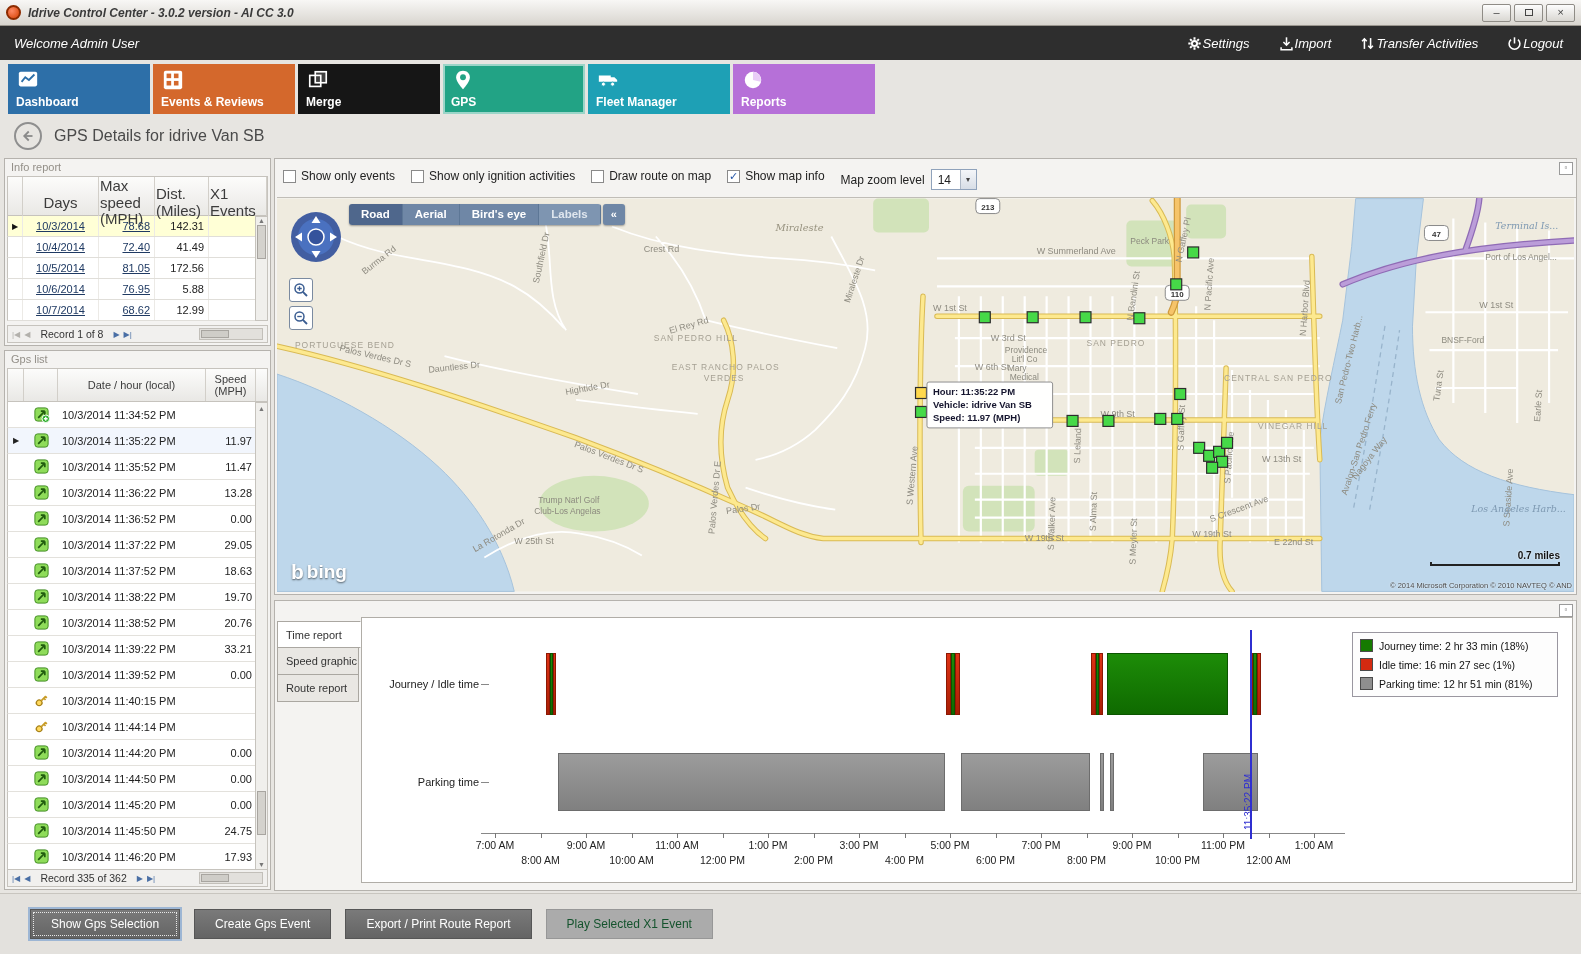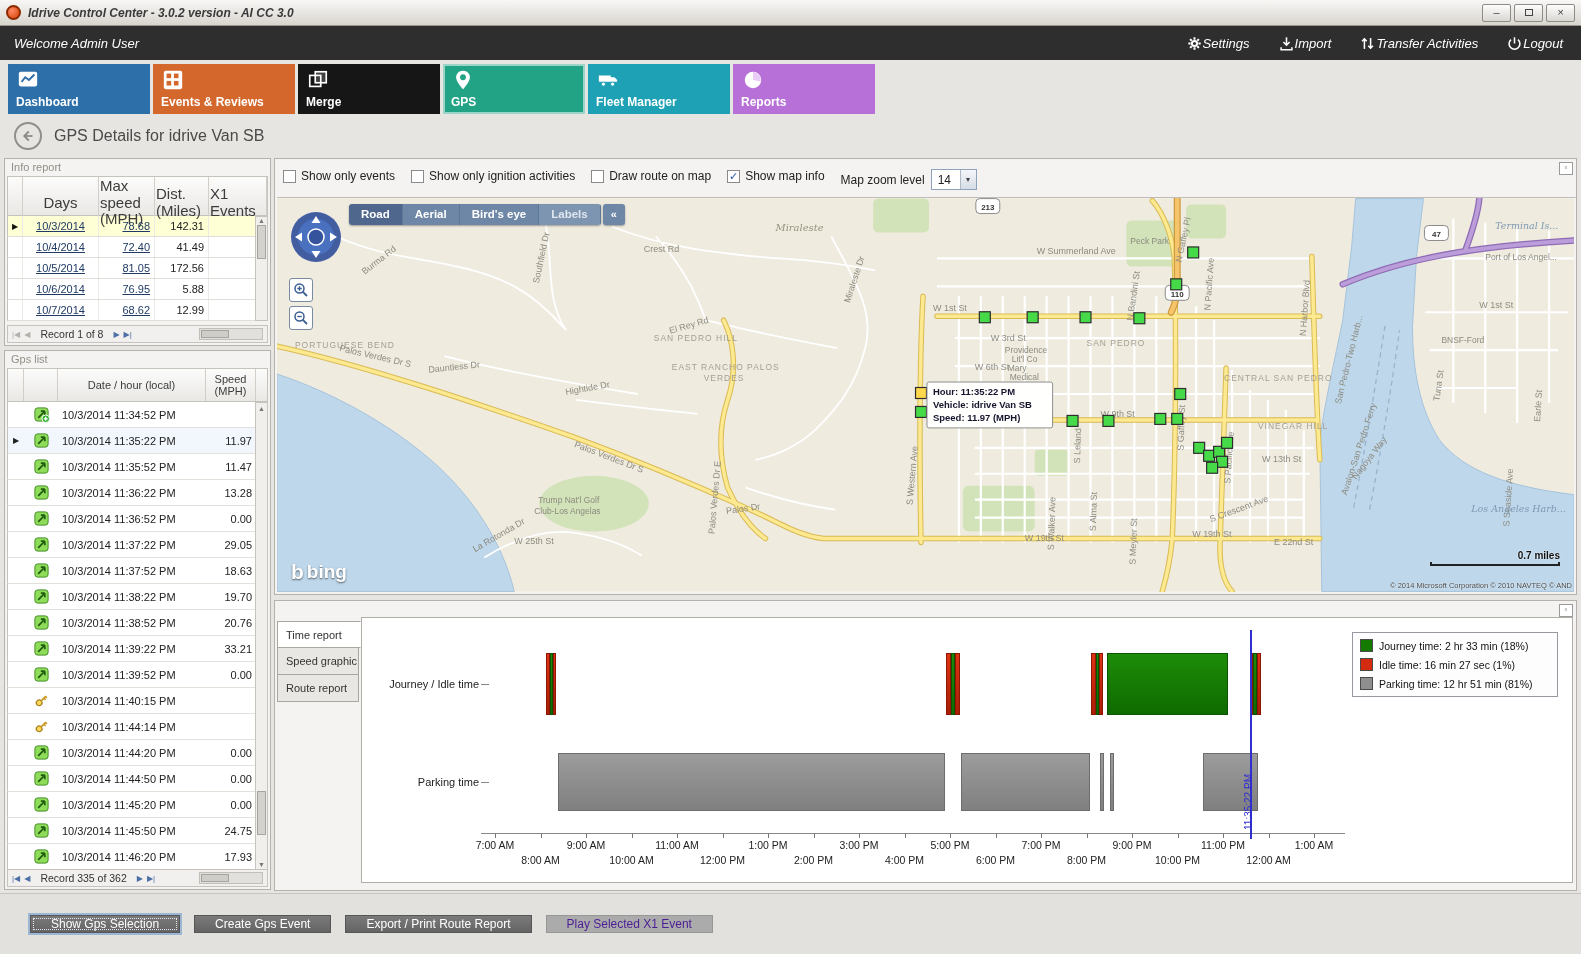--- a/index.html
+++ b/index.html
@@ -125,23 +125,23 @@
 .cbar.pk{background:linear-gradient(#9c9c9c,#808080);border:1px solid #6d6d6d;}
 .ccursor{position:absolute;width:2px;background:#2f2fd0;}
 .ccur-lab{position:absolute;font-size:10px;color:#2f2fd0;transform-origin:0 100%;transform:rotate(-90deg);white-space:nowrap;}
 .legend{position:absolute;left:990px;top:14px;width:206px;border:1px solid #9a97a0;background:#fdfdfd;padding:6px 7px;display:flex;flex-direction:column;gap:6px;}
 .leg-item{display:flex;align-items:center;gap:6px;font-size:10.5px;color:#111;}
 .leg-sw{width:13px;height:13px;border:1px solid #4a4a4a;flex:0 0 13px;}
 .ydash{position:absolute;width:8px;height:1px;background:#888;}
 
 
 #footer{position:absolute;left:0;top:893px;width:1581px;height:61px;background:#e3e1dd;border-top:1px solid #c8c5bf;display:flex;align-items:center;padding-left:30px;gap:14px;}
-.fbtn{height:18px;background:linear-gradient(#7a7a7a,#646464);color:#fff;font-size:12px;border:1px solid #565656;padding:0 20px;cursor:pointer;}
+.fbtn{height:30px;background:linear-gradient(#7a7a7a,#646464);color:#fff;font-size:12px;border:1px solid #565656;padding:0 20px;cursor:pointer;}
 .fbtn.focused{box-shadow:0 0 0 2px #9db6d4;outline:1px dotted #e8e8e8;outline-offset:-4px;}
-.fbtn.disabled{background:#ababab;border-color:#979797;color:#4c1d95;cursor:default;}
+.fbtn.disabled{background:#ababab;border-color:#979797;color:#14532d;cursor:default;}
 </style>
 </head>
 <body>
 
 <div id="app">
 
   <div id="titlebar">
     <span class="app-logo"></span>
     <span class="t">Idrive Control Center - 3.0.2 version - AI CC 3.0</span>
     <div class="winbtns">

